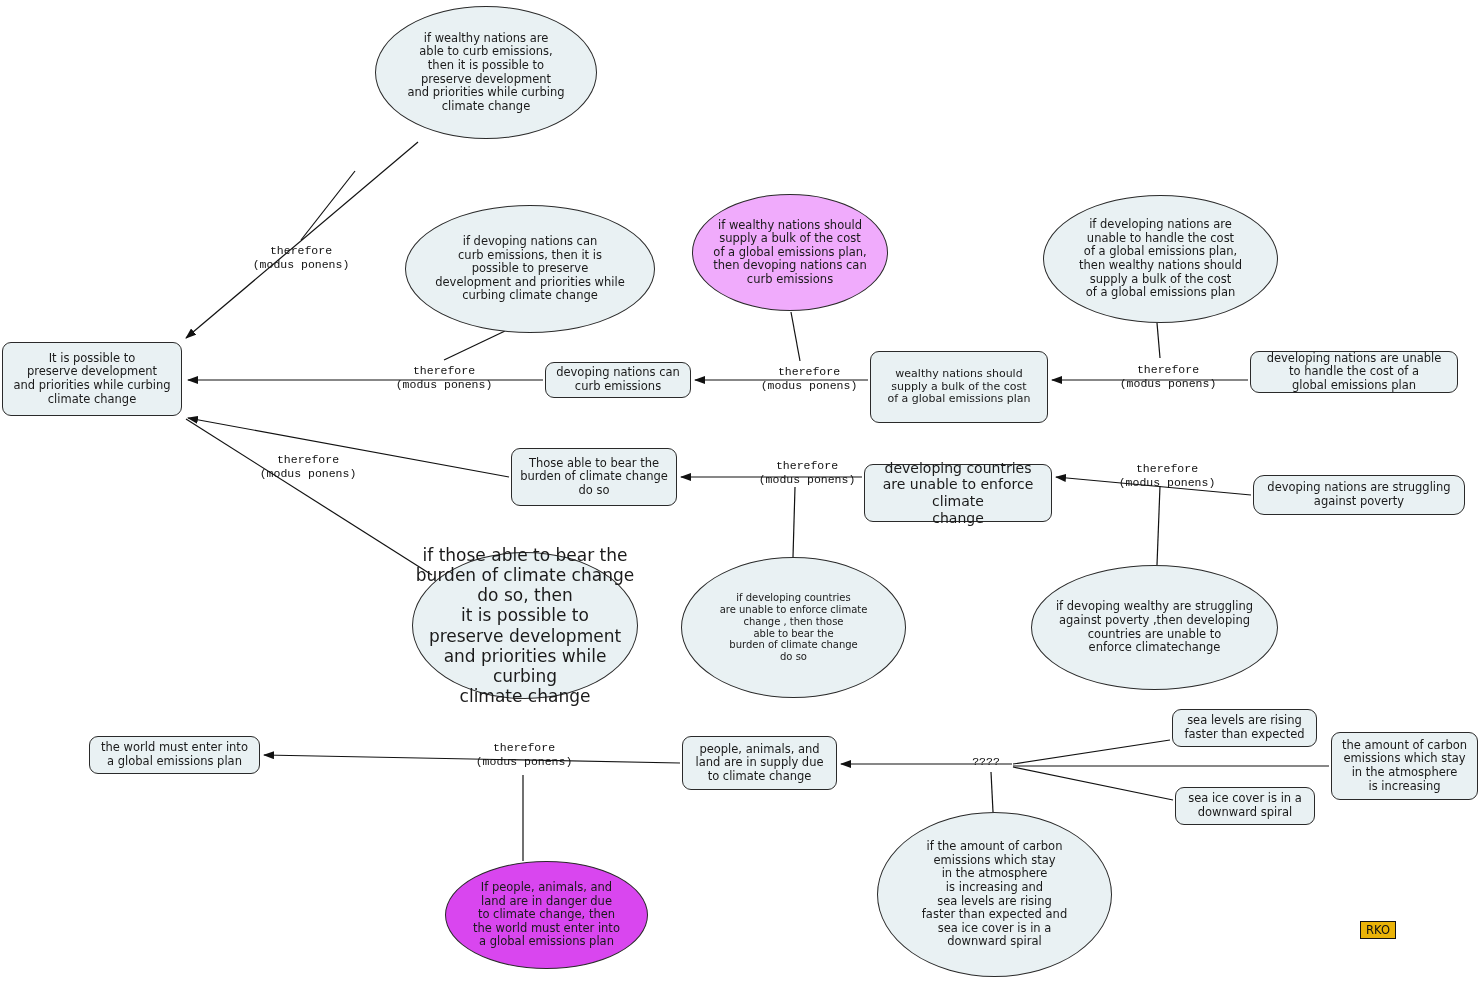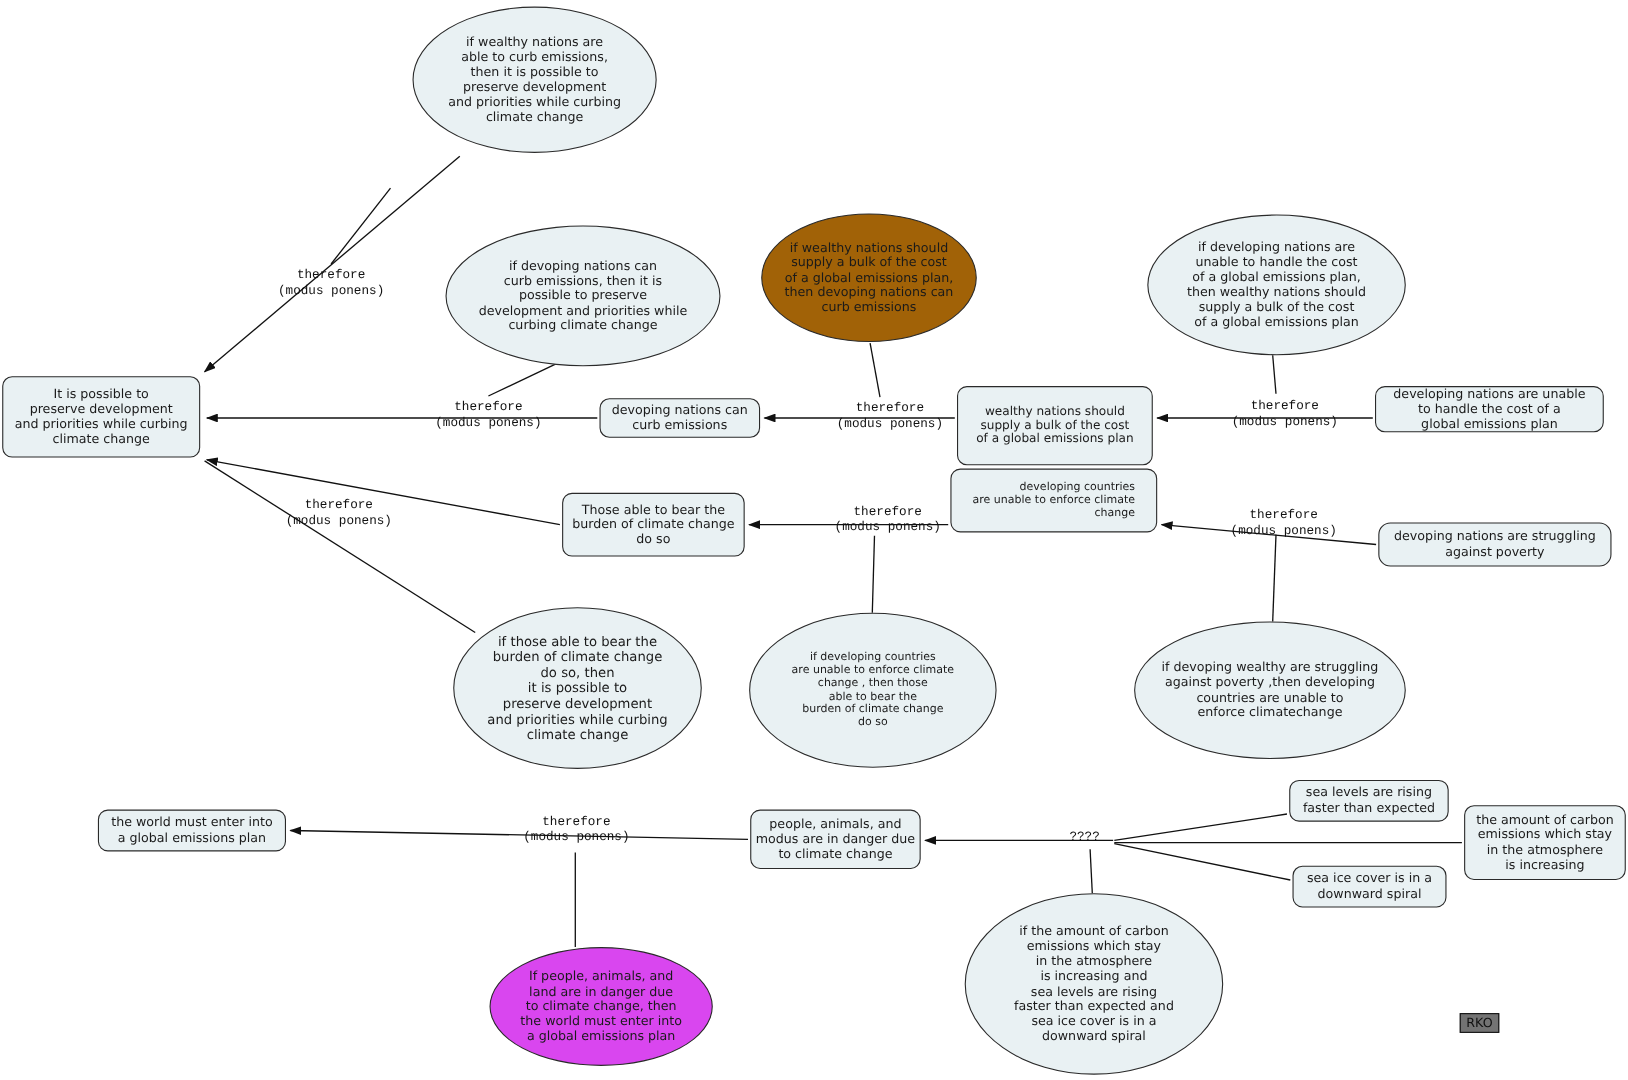--- a/index.html
+++ b/index.html
@@ -49,24 +49,25 @@
     white-space: pre-line;
     line-height: 1.2;
     background: transparent;
     z-index: 3;
     pointer-events: none;
     font-family: Liberation Mono, monospace;
   }
   .stamp {
     position: absolute;
     border: 1px solid #111;
-    background: #737373;
+    background: #eab308;
     color: #111;
     padding: 1px 5px;
     z-index: 4;
+    margin-left: 33px;
   }
 </style>
 </head>
 <body>
 
 <div id="canvas">
 
   <svg id="edges" viewBox="0 0 1480 982" xmlns="http://www.w3.org/2000/svg">
     <defs>
       <marker id="arrowhead" markerWidth="11" markerHeight="8" refX="10" refY="4" orient="auto" markerUnits="userSpaceOnUse">
@@ -107,21 +108,21 @@
 climate change</div>
       <div class="node box" style="left: 2px; top: 342px; width: 180px; height: 74px; font-size: 11.5px; background: rgb(233, 241, 243); border-color: rgb(42, 42, 42);">It is possible to
 preserve development
 and priorities while curbing
 climate change</div>
       <div class="node ellipse" style="left: 405px; top: 205px; width: 250px; height: 128px; font-size: 11.5px; background: rgb(233, 241, 243); border-color: rgb(42, 42, 42);">if devoping nations can
 curb emissions, then it is
 possible to preserve
 development and priorities while
 curbing climate change</div>
-      <div class="node ellipse" style="left: 692px; top: 194px; width: 196px; height: 117px; font-size: 11.5px; background: #a16207; border-color: rgb(42, 42, 42);">if wealthy nations should
+      <div class="node ellipse" style="left: 692px; top: 194px; width: 196px; height: 117px; font-size: 11.5px; background: #f0abfc; border-color: rgb(42, 42, 42);">if wealthy nations should
 supply a bulk of the cost
 of a global emissions plan,
 then devoping nations can
 curb emissions</div>
       <div class="node ellipse" style="left: 1043px; top: 195px; width: 235px; height: 128px; font-size: 11.5px; background: rgb(233, 241, 243); border-color: rgb(42, 42, 42);">if developing nations are
 unable to handle the cost
 of a global emissions plan,
 then wealthy nations should
 supply a bulk of the cost
 of a global emissions plan</div>
@@ -129,46 +130,46 @@
 curb emissions</div>
       <div class="node box" style="left: 870px; top: 351px; width: 178px; height: 72px; font-size: 11px; background: rgb(233, 241, 243); border-color: rgb(42, 42, 42); text-align: center;">wealthy nations should
 supply a bulk of the cost
 of a global emissions plan</div>
       <div class="node box" style="left: 1250px; top: 351px; width: 208px; height: 42px; font-size: 11.5px; background: rgb(233, 241, 243); border-color: rgb(42, 42, 42);">developing nations are unable
 to handle the cost of a
 global emissions plan</div>
       <div class="node box" style="left: 511px; top: 448px; width: 166px; height: 58px; font-size: 11.5px; background: rgb(233, 241, 243); border-color: rgb(42, 42, 42);">Those able to bear the
 burden of climate change
 do so</div>
-      <div class="node box" style="left: 864px; top: 426px; width: 188px; height: 58px; font-size: 10px; background: rgb(233, 241, 243); border-color: rgb(42, 42, 42); text-align: right;">developing countries
+      <div class="node box" style="left: 864px; top: 464px; width: 188px; height: 58px; font-size: 14px; background: rgb(233, 241, 243); border-color: rgb(42, 42, 42);">developing countries
 are unable to enforce climate
 change</div>
       <div class="node box" style="left: 1253px; top: 475px; width: 212px; height: 40px; font-size: 11.5px; background: rgb(233, 241, 243); border-color: rgb(42, 42, 42); border-radius: 11px;">devoping nations are struggling
 against poverty</div>
-      <div class="node ellipse" style="left: 412px; top: 552px; width: 226px; height: 147px; font-size: 12px; background: rgb(233, 241, 243); border-color: rgb(42, 42, 42);">if those able to bear the
+      <div class="node ellipse" style="left: 412px; top: 552px; width: 226px; height: 147px; font-size: 17px; background: rgb(233, 241, 243); border-color: rgb(42, 42, 42);">if those able to bear the
 burden of climate change
 do so, then
 it is possible to
 preserve development
 and priorities while curbing
 climate change</div>
       <div class="node ellipse" style="left: 681px; top: 557px; width: 225px; height: 141px; font-size: 10px; background: rgb(233, 241, 243); border-color: rgb(42, 42, 42);">if developing countries
 are unable to enforce climate
 change , then those
 able to bear the
 burden of climate change
 do so</div>
       <div class="node ellipse" style="left: 1031px; top: 565px; width: 247px; height: 125px; font-size: 11.5px; background: rgb(233, 241, 243); border-color: rgb(42, 42, 42);">if devoping wealthy are struggling
 against poverty ,then developing
 countries are unable to
 enforce climatechange</div>
       <div class="node box" style="left: 89px; top: 736px; width: 171px; height: 38px; font-size: 11.5px; background: rgb(233, 241, 243); border-color: rgb(42, 42, 42);">the world must enter into
 a global emissions plan</div>
       <div class="node box" style="left: 682px; top: 736px; width: 155px; height: 54px; font-size: 11.5px; background: rgb(233, 241, 243); border-color: rgb(42, 42, 42);">people, animals, and
-modus are in danger due
+land are in supply due
 to climate change</div>
       <div class="node box" style="left: 1172px; top: 709px; width: 145px; height: 38px; font-size: 11.5px; background: rgb(233, 241, 243); border-color: rgb(42, 42, 42);">sea levels are rising
 faster than expected</div>
       <div class="node box" style="left: 1331px; top: 732px; width: 147px; height: 68px; font-size: 11.5px; background: rgb(233, 241, 243); border-color: rgb(42, 42, 42);">the amount of carbon
 emissions which stay
 in the atmosphere
 is increasing</div>
       <div class="node box" style="left: 1175px; top: 787px; width: 140px; height: 38px; font-size: 11.5px; background: rgb(233, 241, 243); border-color: rgb(42, 42, 42);">sea ice cover is in a
 downward spiral</div>
       <div class="node ellipse" style="left: 445px; top: 861px; width: 203px; height: 108px; font-size: 11.5px; background: #d946ef; border-color: rgb(42, 42, 42);">If people, animals, and

